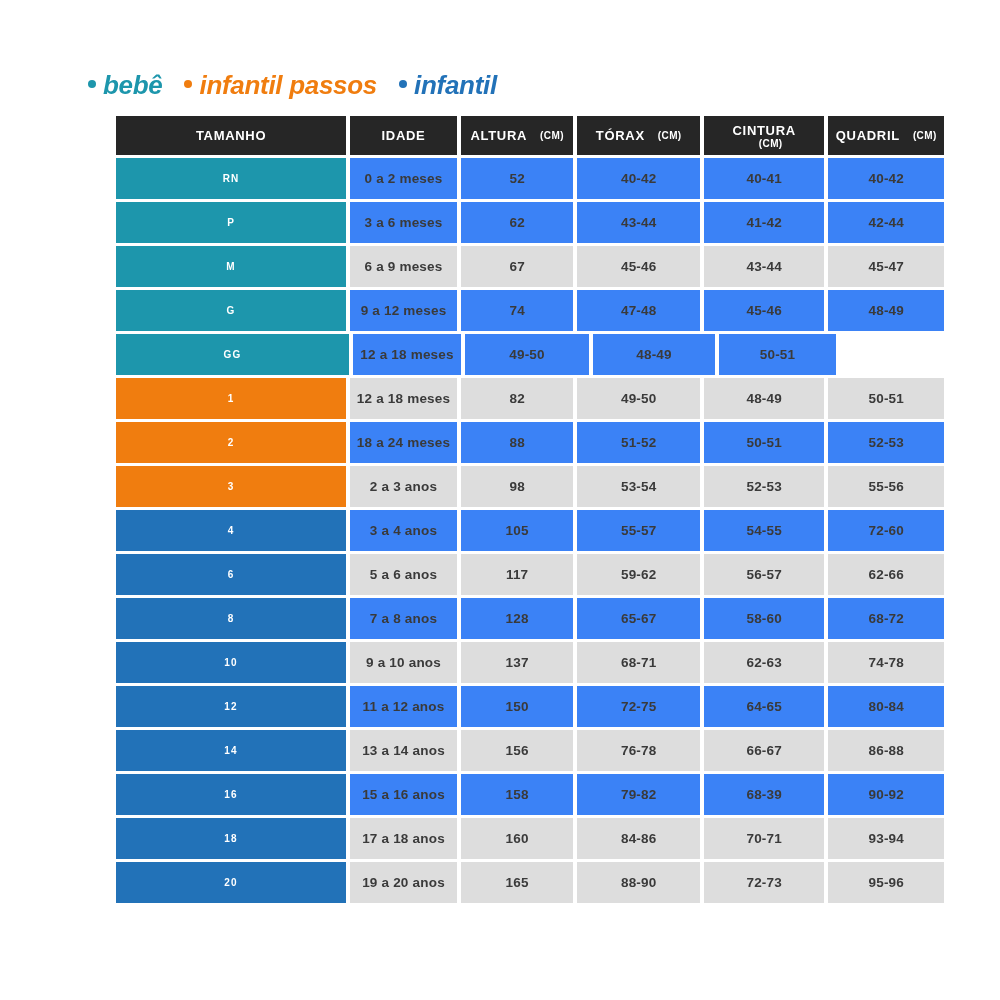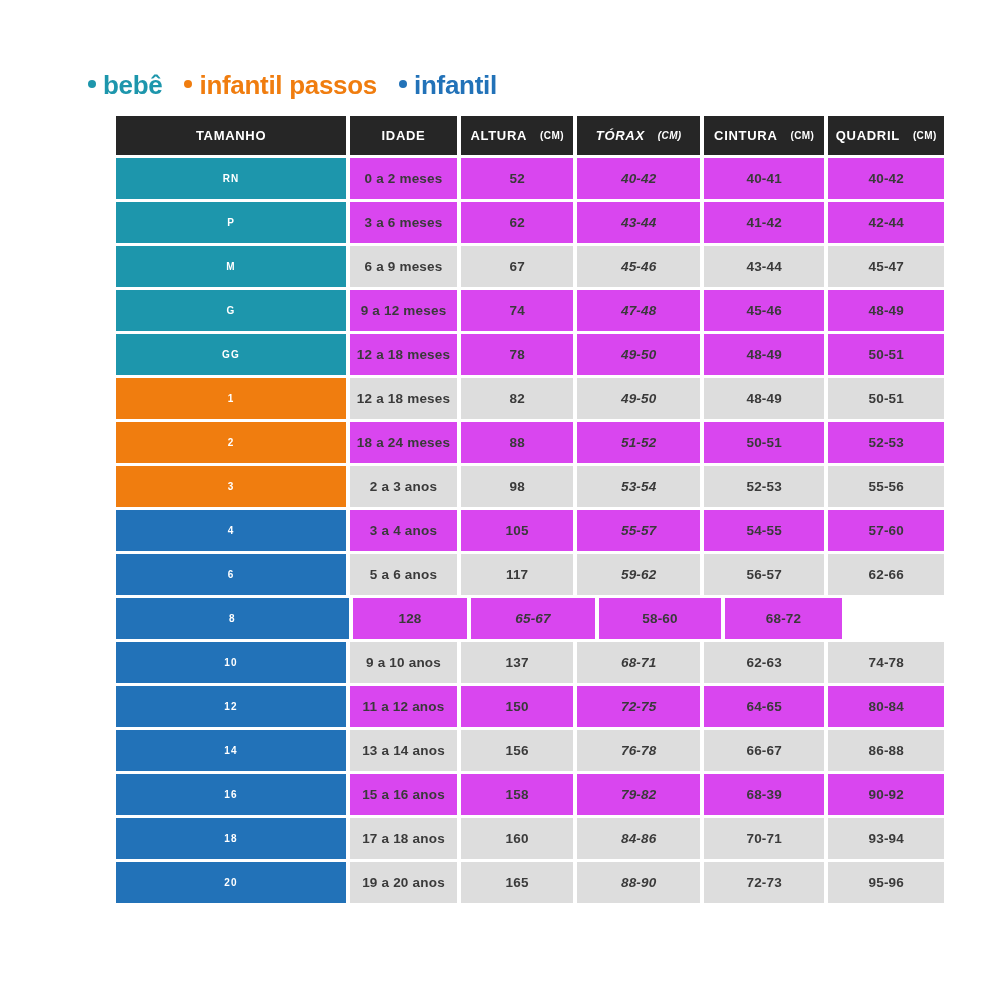--- a/index.html
+++ b/index.html
@@ -24,20 +24,21 @@
 
   
   .legend {
     position: absolute;
     left: 88px;
     top: 72px;
     display: flex;
     align-items: baseline;
     gap: 22px;
     white-space: nowrap;
+    font-style: italic;
   }
   .legend-item {
     display: flex;
     align-items: center;
     gap: 7px;
     font-size: 26px;
     font-weight: bold;
     letter-spacing: -0.3px;
   }
   .legend-dot {
@@ -74,22 +75,22 @@
     align-items: center;
     justify-content: center;
     box-sizing: border-box;
     overflow: hidden;
   }
 
   
   .c-size   { width: 233px; }
   .c-age    { width: 108px; }
   .c-alt    { width: 114px; }
-  .c-tor    { width: 124px; font-style: italic; }
-  .c-cin    { width: 122px; }
+  .c-tor    { width: 124px; }
+  .c-cin    { width: 122px; flex-direction: column; }
   .c-qua    { width: 117px; }
 
   
   .row-head { height: 39px; }
   .row-head .cell {
     background: #262626;
     color: #ffffff;
     font-size: 13px;
     font-weight: bold;
     letter-spacing: 0.7px;
@@ -112,21 +113,21 @@
   .grp-primeiros{ background: #f07d0f; }
   .grp-infantil { background: #2272b8; }
 
   
   .data {
     color: #3a3a3a;
     font-size: 13.5px;
     font-weight: bold;
     letter-spacing: 0.2px;
   }
-  .shade-a .data { background: #d946ef; }
+  .shade-a .data { background: #3b82f6; }
   .shade-b .data { background: #dddddd; }
 </style>
 </head>
 <body>
 
 <div id="page">
 
   <div class="legend">
       <div class="legend-item" style="color: rgb(29, 150, 172);">
         <span class="legend-dot" style="background: rgb(29, 150, 172);"></span>
@@ -247,23 +248,20 @@
           <span>48-49</span>
         </div>
       </div>
       <div class="row shade-a">
         <div class="cell c-size is-size grp-bebe">
           <span>GG</span>
         </div>
         <div class="cell c-age data">
           <span>12 a 18 meses</span>
         </div>
-        <div class="cell c-alt data">
-          <span>78</span>
-        </div>
         <div class="cell c-tor data">
           <span>49-50</span>
         </div>
         <div class="cell c-cin data">
           <span>48-49</span>
         </div>
         <div class="cell c-qua data">
           <span>50-51</span>
         </div>
       </div>
@@ -337,21 +335,21 @@
         <div class="cell c-alt data">
           <span>105</span>
         </div>
         <div class="cell c-tor data">
           <span>55-57</span>
         </div>
         <div class="cell c-cin data">
           <span>54-55</span>
         </div>
         <div class="cell c-qua data">
-          <span>57-60</span>
+          <span>72-60</span>
         </div>
       </div>
       <div class="row shade-b">
         <div class="cell c-size is-size grp-infantil">
           <span>6</span>
         </div>
         <div class="cell c-age data">
           <span>5 a 6 anos</span>
         </div>
         <div class="cell c-alt data">
@@ -364,20 +362,23 @@
           <span>56-57</span>
         </div>
         <div class="cell c-qua data">
           <span>62-66</span>
         </div>
       </div>
       <div class="row shade-a">
         <div class="cell c-size is-size grp-infantil">
           <span>8</span>
         </div>
+        <div class="cell c-age data">
+          <span>7 a 8 anos</span>
+        </div>
         <div class="cell c-alt data">
           <span>128</span>
         </div>
         <div class="cell c-tor data">
           <span>65-67</span>
         </div>
         <div class="cell c-cin data">
           <span>58-60</span>
         </div>
         <div class="cell c-qua data">

